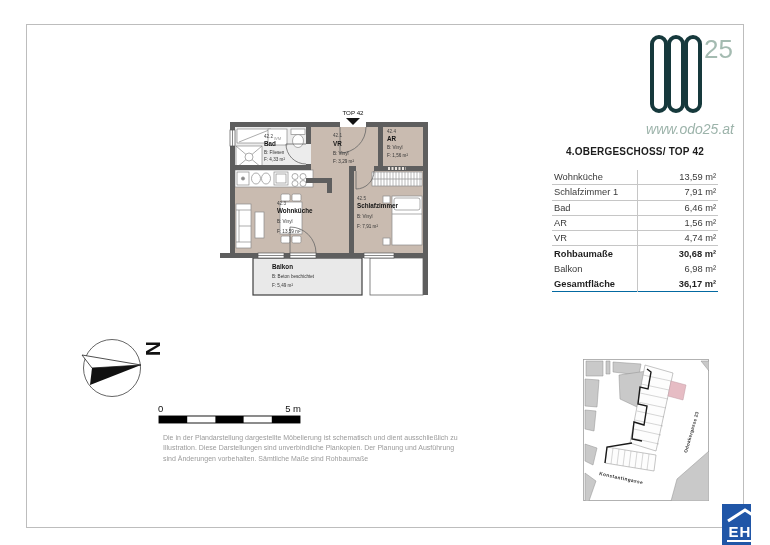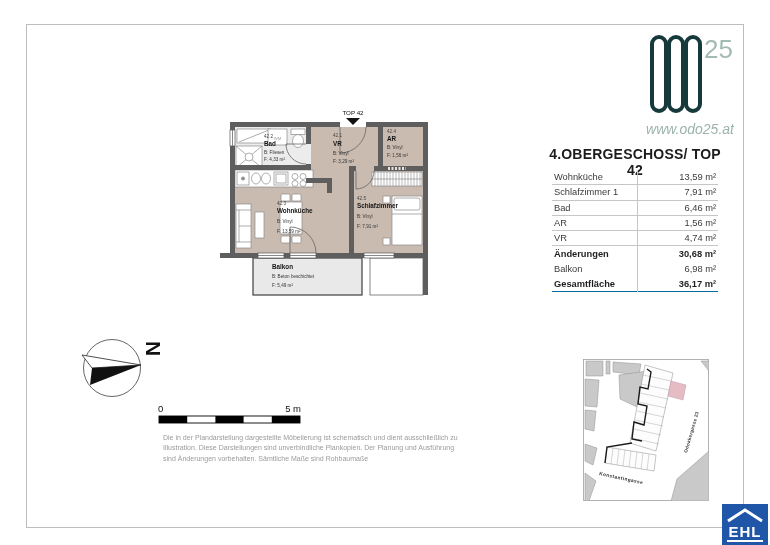--- a/index.html
+++ b/index.html
@@ -5,38 +5,38 @@
   html,body{margin:0;padding:0;background:#fff;}
   .page{position:relative;width:770px;height:545px;background:#fff;overflow:hidden;
         font-family:"Liberation Sans", sans-serif;}
   .frame{position:absolute;left:26px;top:24px;width:716px;height:502px;border:1px solid #bdbdbd;}
   
   .brand-bars{position:absolute;left:648px;top:33px;}
   .brand-site{position:absolute;left:620px;top:121px;width:140px;text-align:center;
               font-style:italic;font-size:14px;color:#9cb3aa;}
   
   .sum-title{position:absolute;left:540px;top:146px;width:190px;text-align:center;
-             font-size:14px;font-weight:bold;color:#1c1c1c;letter-spacing:.2px;}
+             font-size:10px;font-weight:bold;color:#1c1c1c;letter-spacing:.2px;}
   .sum-table{position:absolute;left:552px;top:170px;width:166px;height:122px;}
   .sum-div{position:absolute;left:85px;top:0;bottom:0;width:1px;background:#c6c6c6;}
   .srow{height:15.25px;display:flex;justify-content:space-between;align-items:center;
         font-size:9.3px;color:#3a3a3a;box-sizing:border-box;}
   .srow.sep{border-bottom:1px solid #c6c6c6;}
   .srow.last{border-bottom:1px solid #0369a1;}
   .srow.bold{font-weight:bold;color:#1f1f1f;}
   .srow .lab{padding-left:2px;}
   .srow .val{padding-right:2px;text-align:center;}
   
   .plan{position:absolute;left:220px;top:100px;}
   .compass{position:absolute;left:72px;top:333px;}
   .scalebar{position:absolute;left:155px;top:400px;}
   .disclaimer{position:absolute;left:163px;top:433px;width:330px;
               font-size:7px;line-height:10.4px;color:#9b9b9b;}
   .sitemap{position:absolute;left:583px;top:359px;}
-  .ehl{position:absolute;left:722px;top:504px;width:46px;height:41px;background:#2056a7;}
+  .ehl{position:absolute;left:722px;top:504px;width:29px;height:41px;background:#2056a7;}
   
   text{font-family:"Liberation Sans", sans-serif;}
   .rnum{font-size:4.6px;fill:#444;}
   .rname{font-size:6.3px;font-weight:bold;fill:#141414;}
   .rattr{font-size:4.6px;fill:#333;}
 </style>
 </head>
 <body>
 
 <div class="page">
@@ -69,21 +69,21 @@
       </div>
     <div class="srow sep">
         <span class="lab">AR</span>
         <span class="val">1,56 m²</span>
       </div>
     <div class="srow sep">
         <span class="lab">VR</span>
         <span class="val">4,74 m²</span>
       </div>
     <div class="srow bold">
-        <span class="lab">Änderungen</span>
+        <span class="lab">Rohbaumaße</span>
         <span class="val">30,68 m²</span>
       </div>
     <div class="srow">
         <span class="lab">Balkon</span>
         <span class="val">6,98 m²</span>
       </div>
     <div class="srow bold last">
         <span class="lab">Gesamtfläche</span>
         <span class="val">36,17 m²</span>
       </div>

